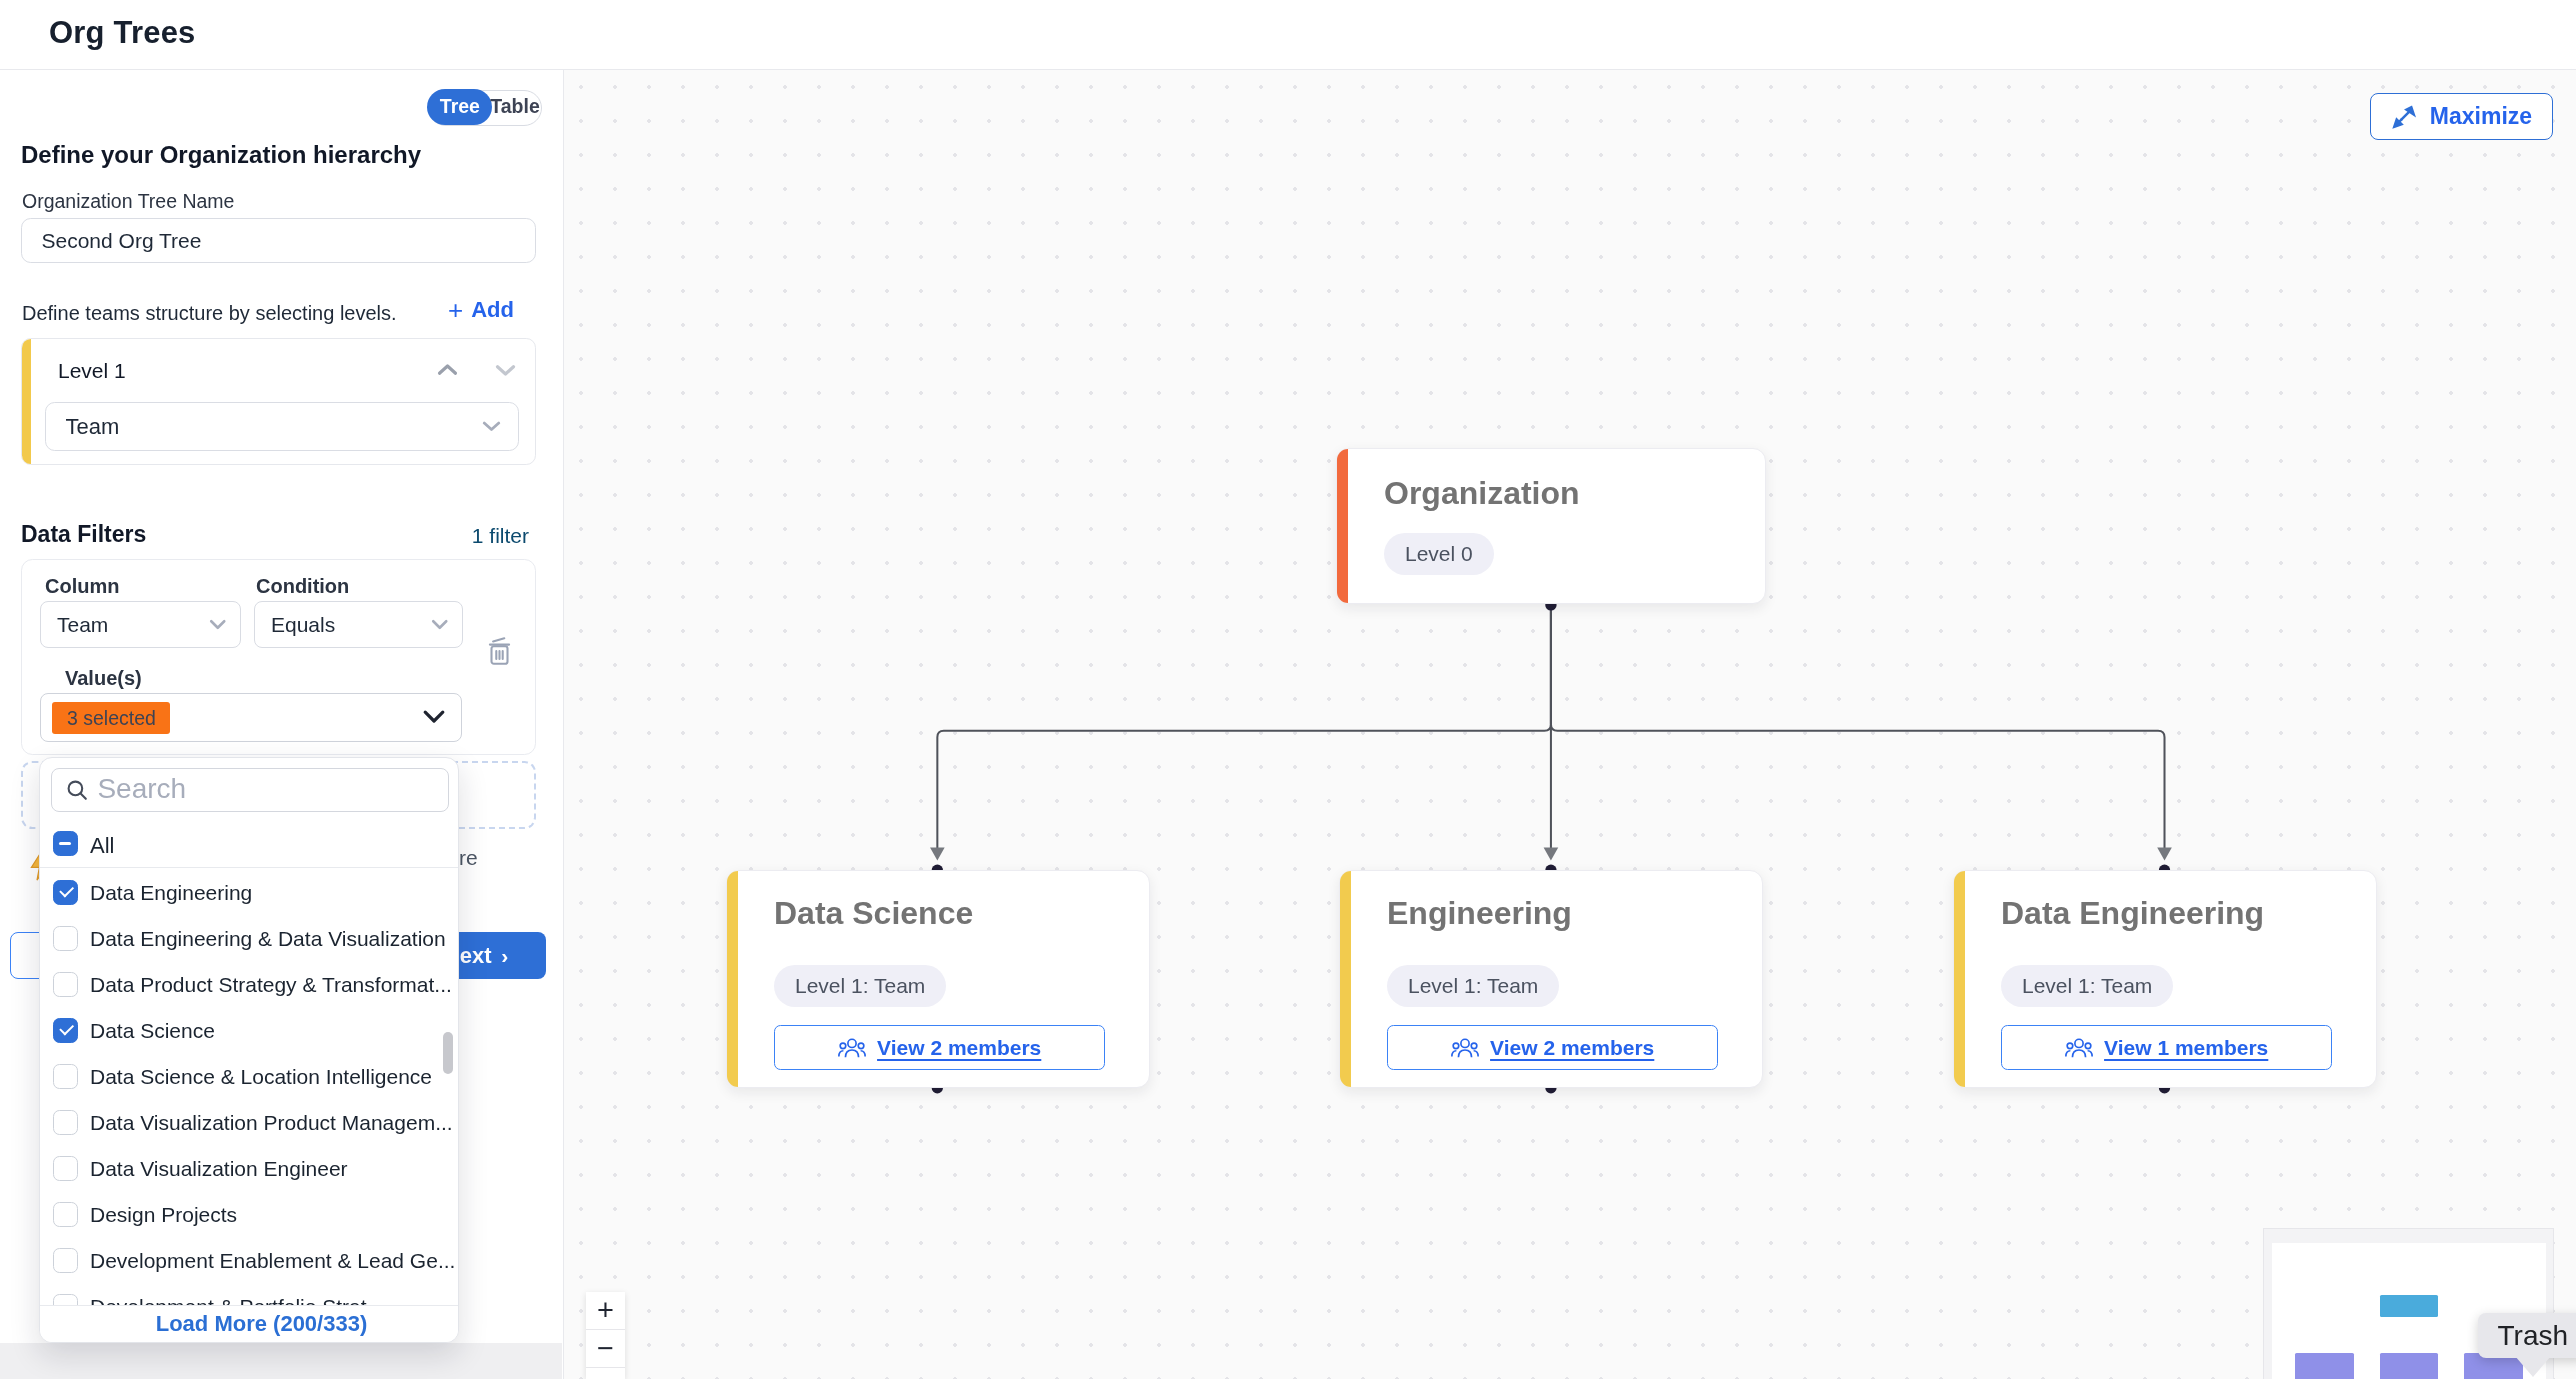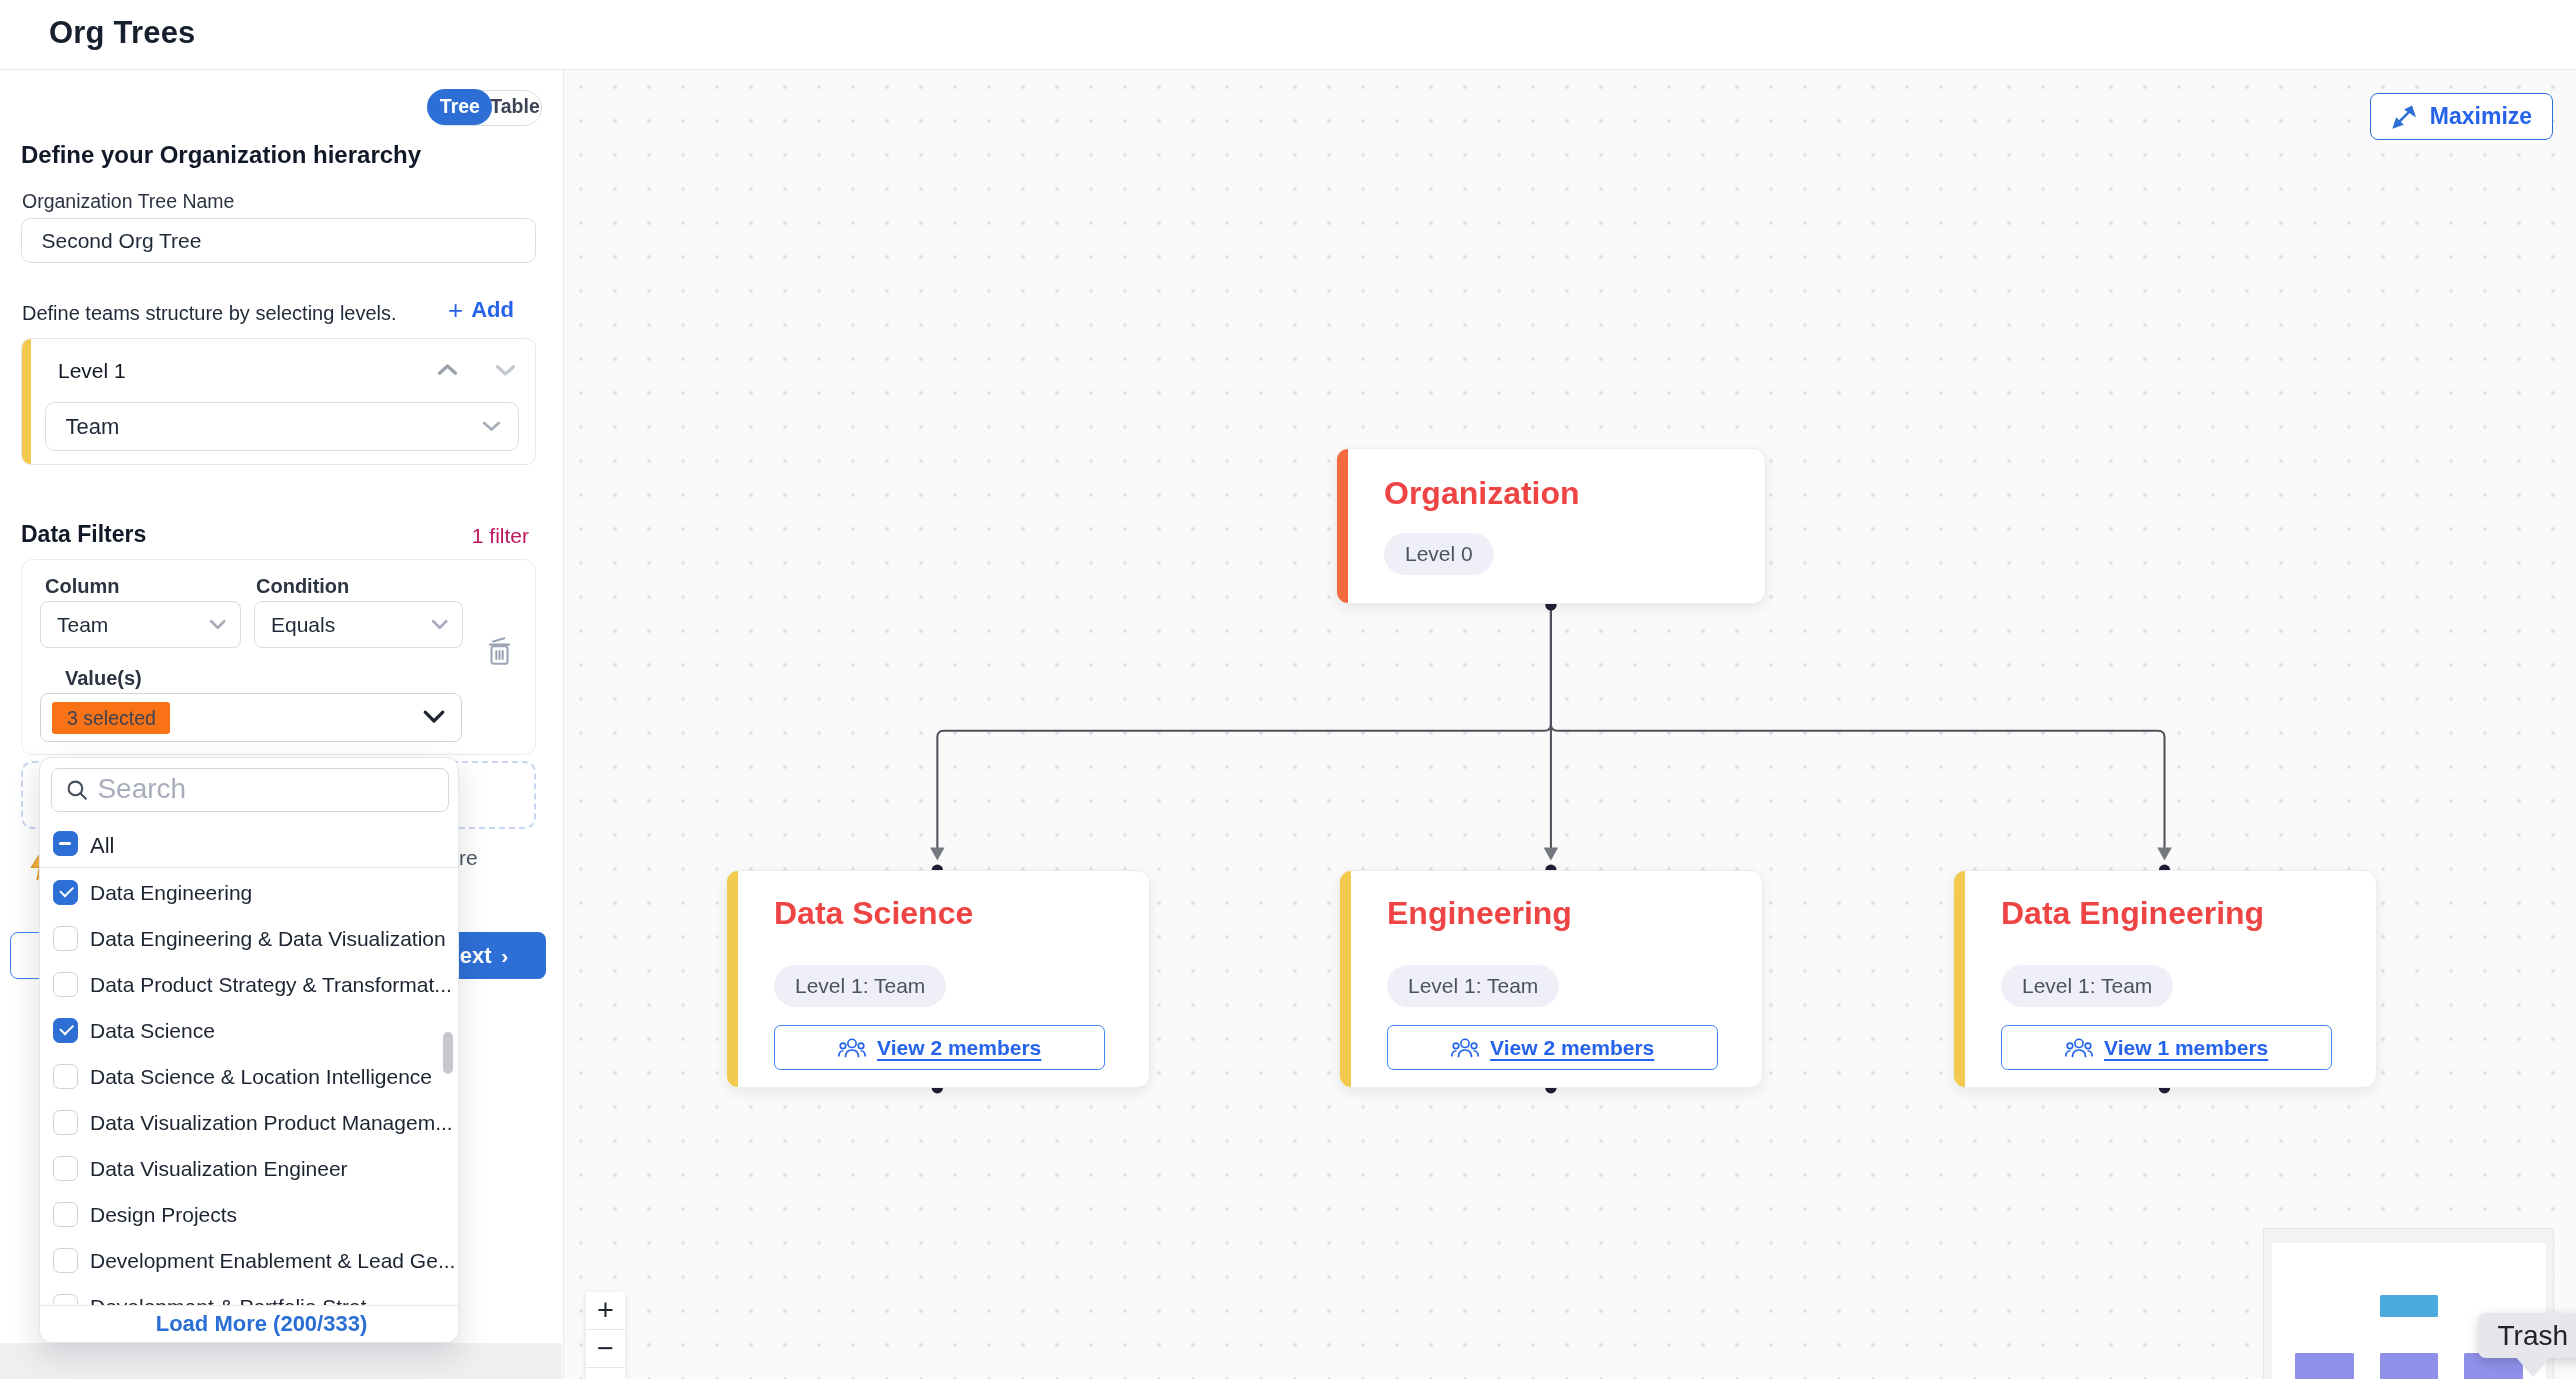--- a/index.html
+++ b/index.html
@@ -29,21 +29,21 @@
   .level-strip { position:absolute; left:0; top:0; width:9px; height:100%; background:#f2c94c; }
   .level-title { position:absolute; left:36px; top:19.5px; font-size:21px; color:#111827; }
   .lvl-chev { position:absolute; top:23px; width:23px; height:16px; }
   .lvl-chev.up { left:414px; }
   .lvl-chev.down { left:472px; }
   .team-select { position:absolute; left:23px; top:63px; width:474px; height:49px; border:1.6px solid #dadde4; border-radius:9.7px; background:#fff; }
   .team-select .sel-text { position:absolute; left:19.5px; top:11.4px; font-size:22px; color:#1f2937; }
   .team-select .sel-chev { position:absolute; right:16px; top:16px; }
 
   .filters-title { position:absolute; left:21px; top:451px; font-size:23px; font-weight:700; color:#111827; }
-  .filters-count { position:absolute; right:34px; top:454px; font-size:21px; color:#be185d; }
+  .filters-count { position:absolute; right:34px; top:454px; font-size:21px; color:#0c4a6e; }
 
   .filter-card { position:absolute; left:21px; top:489px; width:515px; height:196px; background:#fff; border:1.6px solid #e9ebf0; border-radius:11.4px; }
   .fc-label { position:absolute; font-size:20px; font-weight:700; color:#2c3442; }
   .fc-col-label { left:23px; top:14.6px; }
   .fc-cond-label { left:234px; top:14.6px; }
   .fc-select { position:absolute; top:41px; height:47px; border:1.6px solid #d9dce3; border-radius:8px; background:#fff; }
   .fc-col-select { left:18px; width:201px; }
   .fc-cond-select { left:232px; width:209px; }
   .fc-select .sel-text { position:absolute; left:16px; top:10.6px; font-size:21px; color:#1f2937; }
   .fc-select .sel-chev { position:absolute; right:13px; top:16px; }
@@ -85,21 +85,21 @@
 
   
   .canvas { position:absolute; left:564px; top:70px; width:2012px; height:1310px; background:#fafafa;
     background-image:radial-gradient(circle, #e4e4e8 2px, transparent 2px); background-size:34px 34px; overflow:hidden; }
   .edges { position:absolute; left:0; top:0; z-index:1; }
 
   .maximize-btn { position:absolute; left:1806px; top:23px; width:183px; height:47px; background:#fff; border:1.6px solid #2e6fd6; border-radius:8px; display:flex; align-items:center; justify-content:center; gap:13px; color:#2563eb; font-size:23px; font-weight:700; z-index:5; cursor:pointer; }
 
   .node { position:absolute; background:#fff; border:0.8px solid #ececf1; border-radius:13px; box-shadow:0 4.9px 13px rgba(25,28,40,.08); z-index:2; }
   .node-strip { position:absolute; left:0; top:0; width:10.6px; height:100%; border-radius:13px 0 0 13px; }
-  .node-title { position:absolute; left:47px; font-size:32px; font-weight:700; color:#ef4444; }
+  .node-title { position:absolute; left:47px; font-size:32px; font-weight:700; color:#737373; }
   .node-badge { position:absolute; left:47px; height:42px; background:#efeff7; border-radius:21px; display:inline-flex; align-items:center; padding:0 21px; font-size:21px; color:#4b5260; }
   .view-btn { position:absolute; left:47px; height:45px; border:1.6px solid #3b82f6; border-radius:6.5px; background:#fff; display:flex; align-items:center; justify-content:center; gap:11.4px; cursor:pointer; }
   .view-label { font-size:21px; font-weight:700; color:#2563eb; text-decoration:underline; text-underline-offset:4px; }
 
   .node-org { left:772px; top:378px; width:430px; height:156px; }
   .node-org .node-strip { background:#f26a3d; }
   .node-org .node-title { top:26px; }
   .node-org .node-badge { top:84px; }
 
   .node-child { width:424px; height:218px; }

